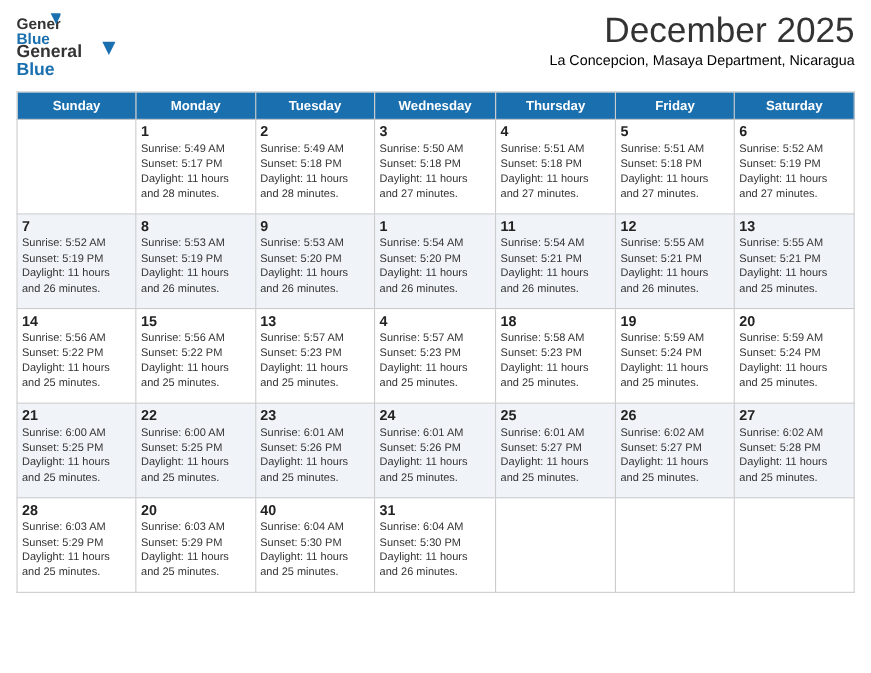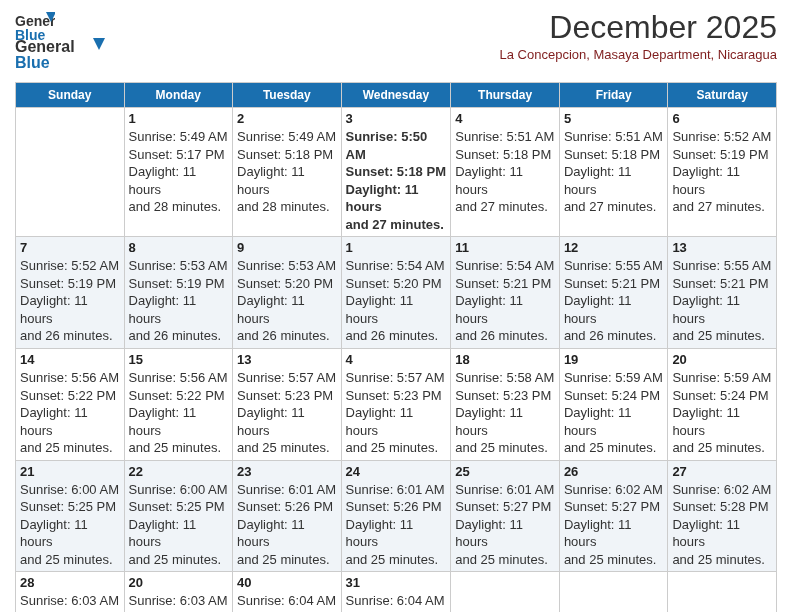--- a/index.html
+++ b/index.html
@@ -30,21 +30,21 @@
       text-align: right;
     }
     .month-title {
       font-size: 32px;
       font-weight: normal;
       color: #333;
       line-height: 1.1;
     }
     .location {
       font-size: 13px;
-      color: #7f1d1d;
+      color: #000000;
       margin-top: 2px;
     }
     .calendar {
       width: 100%;
       border-collapse: collapse;
       margin-top: 6px;
       font-size: 10px;
       border-radius: 20px;
     }
     .calendar th {
@@ -65,21 +65,21 @@
       height: 86px;
     }
     .day-num {
       font-size: 13px;
       font-weight: bold;
       color: #222;
       display: block;
       margin-bottom: 2px;
     }
     .day-info {
-      font-size: 13px;
+      font-size: 10px;
       color: #333;
       line-height: 1.35;
     }
     .empty-cell {
       background: #f9f9f9;
     }
     .row-alt td {
       background: #f0f4f8;
     }
     .row-norm td {
@@ -138,21 +138,21 @@
           </td>
           <td>
             <span class="day-num">2</span>
             <div class="day-info" style="white-space: pre-line;">Sunrise: 5:49 AM
 Sunset: 5:18 PM
 Daylight: 11 hours
 and 28 minutes.</div>
           </td>
           <td>
             <span class="day-num">3</span>
-            <div class="day-info" style="white-space: pre-line; font-weight: bold;">Sunrise: 5:50 AM
+            <div class="day-info" style="white-space: pre-line;">Sunrise: 5:50 AM
 Sunset: 5:18 PM
 Daylight: 11 hours
 and 27 minutes.</div>
           </td>
           <td>
             <span class="day-num">4</span>
             <div class="day-info" style="white-space: pre-line;">Sunrise: 5:51 AM
 Sunset: 5:18 PM
 Daylight: 11 hours
 and 27 minutes.</div>

